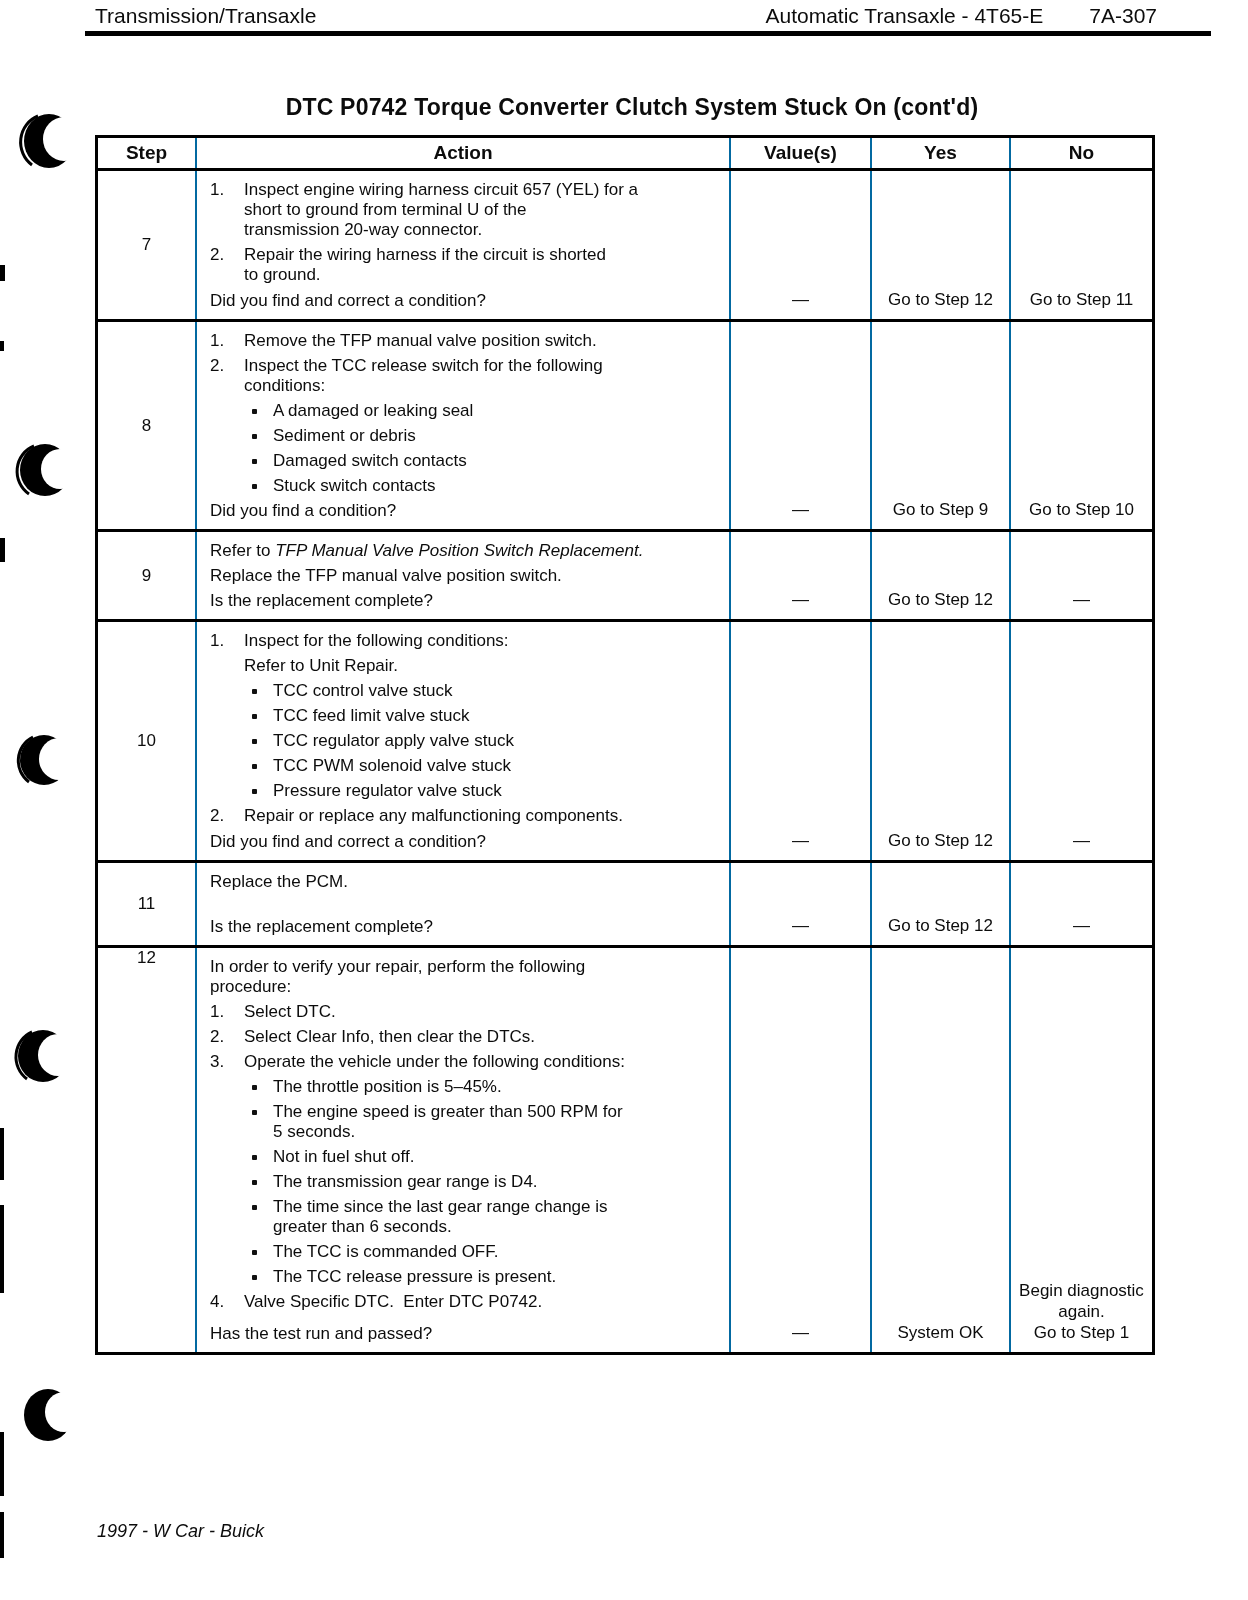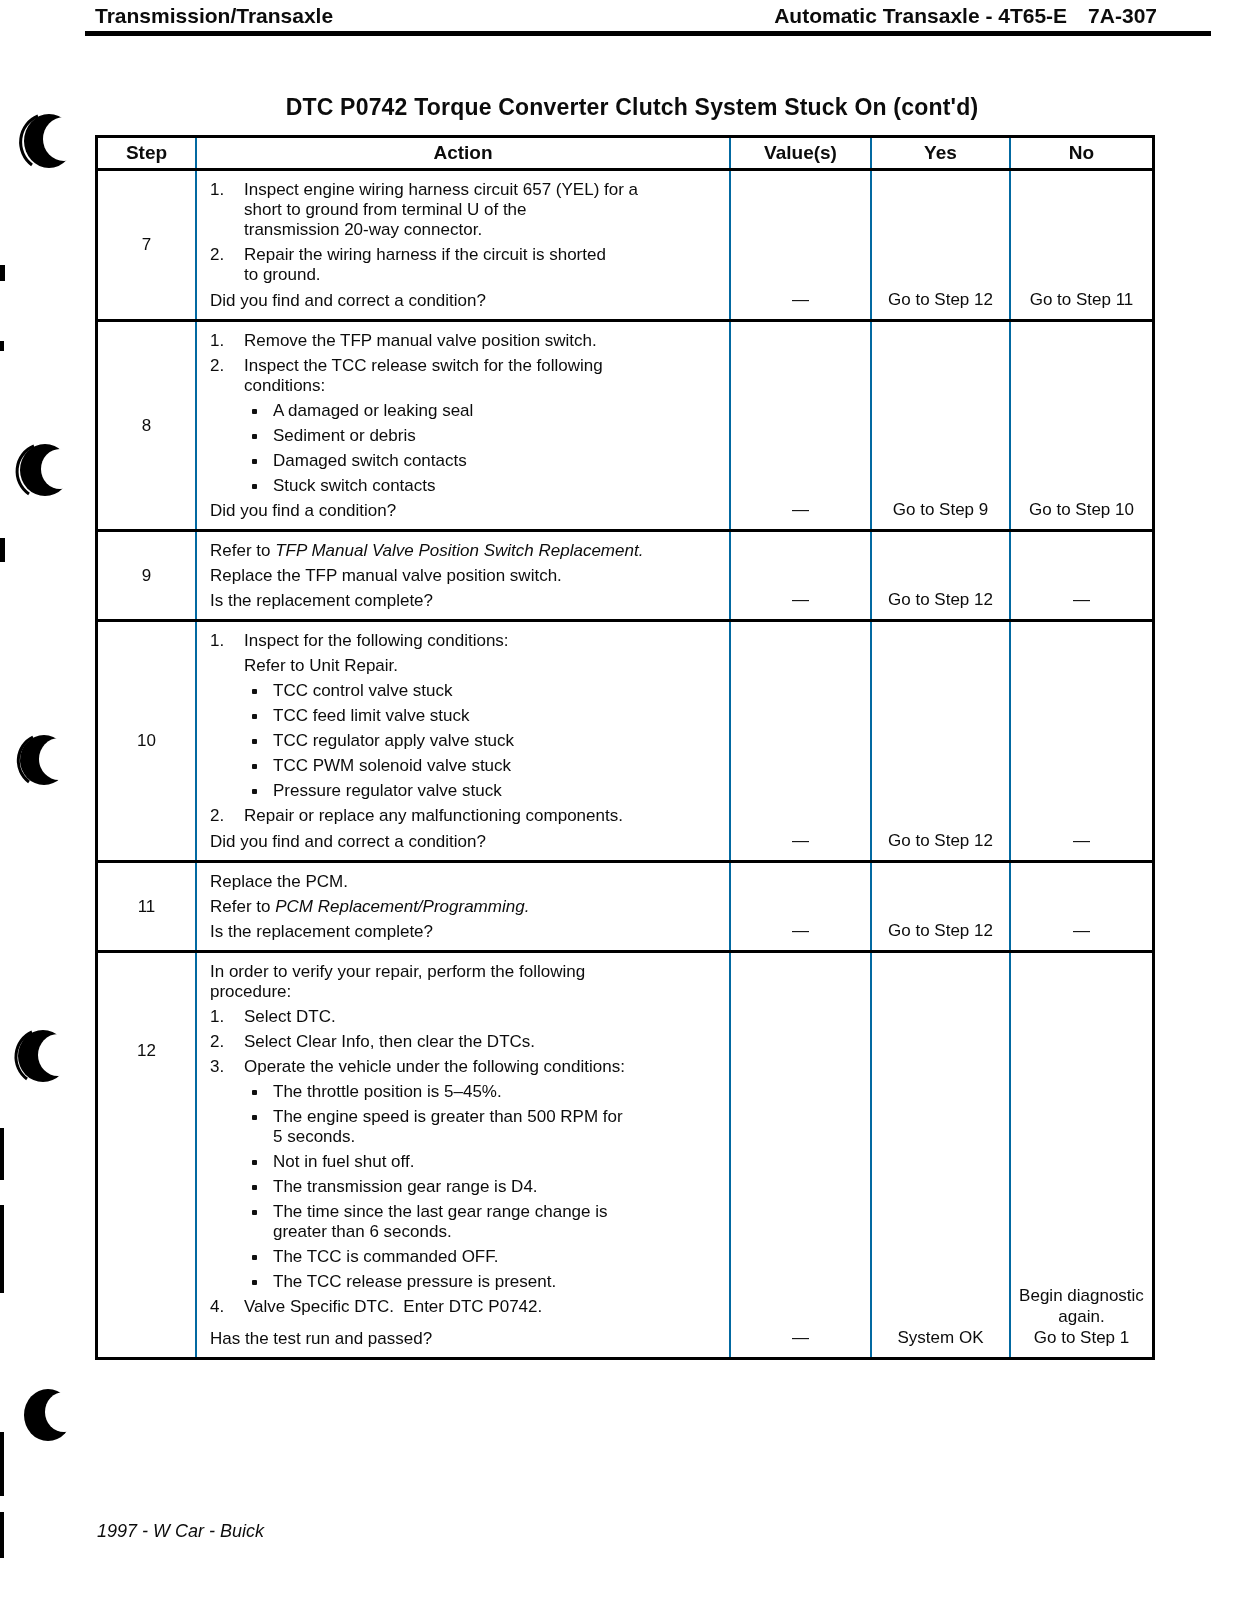--- a/index.html
+++ b/index.html
@@ -1,43 +1,43 @@
 <!DOCTYPE html>
 <html><head>
 <meta charset="utf-8">
 <style>
   html,body{margin:0;padding:0;background:#e8e8e8;}
   .page{position:relative;width:1248px;height:1600px;background:#ffffff;margin:0 auto;
         font-family:"Liberation Sans",sans-serif;color:#0c0c0c;overflow:hidden;}
 
   
   .pheader{position:absolute;left:95px;top:4px;width:1062px;display:flex;
-           justify-content:space-between;font-weight:bold;font-size:21px;}
-  .pheader .right{display:flex;gap:21px;}
+           justify-content:space-between;font-weight:normal;font-size:21px;}
+  .pheader .right{display:flex;gap:46px;}
   .hrule{position:absolute;left:85px;top:31px;width:1126px;height:5px;background:#000;}
 
   .doc-title{position:absolute;left:0;top:86px;width:100%;text-align:center;
              font-size:23px;font-weight:bold;margin:8px;letter-spacing:.2px;}
 
   
   .dtc-table{position:absolute;left:95px;top:135px;width:1060px;border:3px solid #000;
              box-sizing:border-box;background:#fff;}
   .trow{display:grid;grid-template-columns:97px 534px 141px 139px 1fr;box-sizing:border-box;}
   .trow + .trow{border-top:3px solid #000;}
   .tcell{border-left:2px solid #0369a1;box-sizing:border-box;}
   .tcell:first-child{border-left:none;}
   .thead{min-height:30px;}
   .hcell{display:flex;align-items:center;justify-content:center;
          font-weight:bold;font-size:19px;padding:3px 2px;}
   
   .r0{min-height:151px}.r1{min-height:207px}.r2{min-height:83px}
   .r3{min-height:241px}.r4{min-height:85px}.r5{min-height:407px}
 
   .step-cell{display:flex;align-items:center;justify-content:center;font-size:17px;}
-  .r5 .step-cell{align-items:flex-start;padding-top:88px;}
+  .r5 .step-cell{align-items:flex-start;}
 
   .action-cell{display:flex;flex-direction:column;padding:9px 10px 8px 13px;
                font-size:17px;line-height:20px;}
   .a-item{margin-top:5px;}
   .a-item:first-child{margin-top:0;}
   .numline{display:flex;}
   .num{width:34px;flex:none;}
   .ntext,.btext,.pline{white-space:pre-wrap;}
   .subline{padding-left:34px;}
   .bulletline{display:flex;padding-left:42px;}
@@ -203,21 +203,20 @@
         <div class="tcell mid-cell">—</div>
         <div class="tcell mid-cell">Go to Step 12</div>
         <div class="tcell mid-cell">—</div>
       </div>
       <div class="trow body r4">
         <div class="tcell step-cell">
           <span>11</span>
         </div>
         <div class="tcell action-cell">
           <div class="a-item pline">Replace the PCM.</div>
-          <div class="a-item refer"><span>Refer to </span><i>PCM Replacement/Programming.</i></div>
           <div class="a-item qline pline">Is the replacement complete?</div>
         </div>
         <div class="tcell mid-cell">—</div>
         <div class="tcell mid-cell">Go to Step 12</div>
         <div class="tcell mid-cell">—</div>
       </div>
       <div class="trow body r5">
         <div class="tcell step-cell">
           <span>12</span>
         </div>

